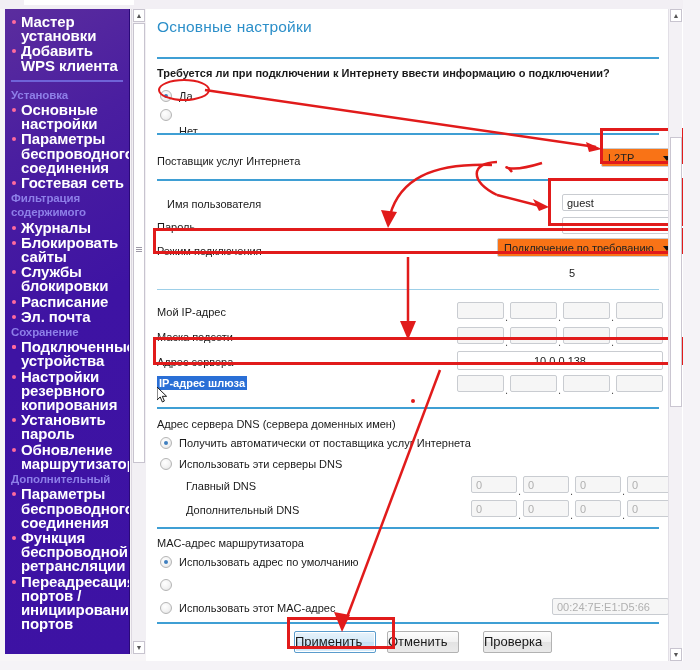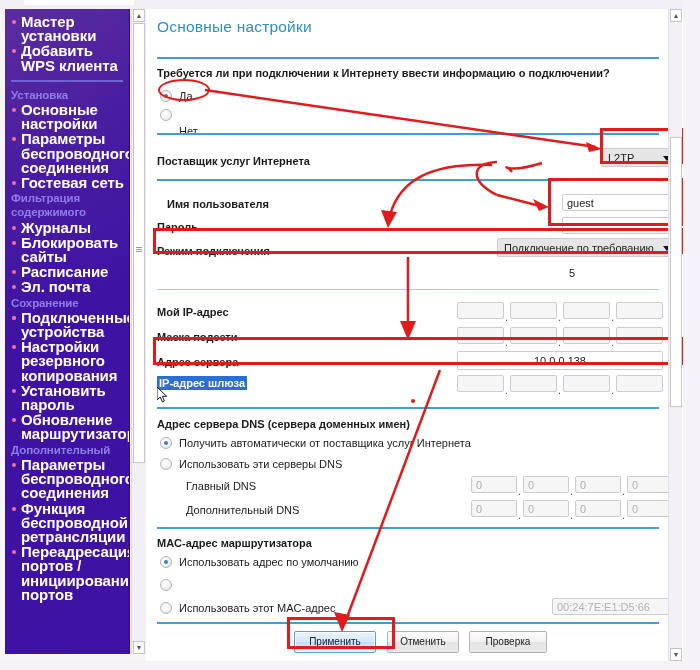--- a/index.html
+++ b/index.html
@@ -102,21 +102,21 @@
   .hr-blue {
     position: absolute; left: 11px; width: 502px; height: 2px;
     background: #3f9fd4;
   }
   .hr-thin {
     position: absolute; left: 11px; width: 502px; height: 1px;
     background: #9dcfe8;
   }
   .row-label {
     position: absolute;
-    font-size: 11px; color: #1a1a1a; font-weight: bold;
+    font-size: 11px; color: #1a1a1a; font-weight: normal;
     white-space: nowrap;
   }
   .row-label.norm { font-weight: normal; }
   .q-text {
     position: absolute; left: 11px;
     font-size: 11px; color: #1a1a1a; font-weight: bold;
     white-space: nowrap;
   }
 
   
@@ -147,38 +147,38 @@
   }
   .ipt.grey { background: #f6f6f6; color: #b0b0b0; }
   .ipt.ctr { text-align: center; }
   .dot-sep {
     position: absolute; font-size: 11px; color: #555; line-height: 10px;
   }
 
   
   .sel {
     position: absolute;
-    background: #e5e5e5; border: 1px solid #c9ccd1; border-radius: 2px;
+    background: #f97316; border: 1px solid #c9ccd1; border-radius: 2px;
     height: 19px; font-size: 11px; color: #222;
     line-height: 18px; padding-left: 6px;
   }
   .sel .caret {
     position: absolute; right: 6px; top: 7px;
     width: 0; height: 0;
     border-left: 4px solid transparent;
     border-right: 4px solid transparent;
     border-top: 5px solid #111;
   }
 
   
   .btn {
     position: absolute; height: 22px;
     background: linear-gradient(to bottom,#fdfdfd 0%,#f1f1f1 48%,#e3e3e3 52%,#eaeaea 100%);
     border: 1px solid #b2b2b2; border-radius: 2px;
-    font-size: 10px; color: #1a1a1a; text-align: center; line-height: 20px;
+    font-size: 13px; color: #1a1a1a; line-height: 20px;
   }
   .btn.focus {
     background: linear-gradient(to bottom,#e8f3fb 0%,#d4e9f8 50%,#c4e0f4 52%,#daeefb 100%);
     border: 1px solid #5a9ccd;
     box-shadow: inset 0 0 0 1px #ffffff;
   }
 
   
   .selected-text {
     position: absolute;
@@ -234,20 +234,21 @@
       <div class="sb-item"><span class="bullet"></span><span>Мастер установки</span></div>
       <div class="sb-item"><span class="bullet"></span><span>Добавить WPS клиента</span></div>
       <div class="sb-sep"></div>
       <div class="sb-head">Установка</div>
       <div class="sb-item"><span class="bullet"></span><span>Основные настройки</span></div>
       <div class="sb-item"><span class="bullet"></span><span>Параметры беспроводного соединения</span></div>
       <div class="sb-item"><span class="bullet"></span><span>Гостевая сеть</span></div>
       <div class="sb-head">Фильтрация содержимого</div>
       <div class="sb-item"><span class="bullet"></span><span>Журналы</span></div>
       <div class="sb-item"><span class="bullet"></span><span>Блокировать сайты</span></div>
+      <div class="sb-item"><span class="bullet"></span><span>Службы блокировки</span></div>
       <div class="sb-item"><span class="bullet"></span><span>Расписание</span></div>
       <div class="sb-item"><span class="bullet"></span><span>Эл. почта</span></div>
       <div class="sb-head">Сохранение</div>
       <div class="sb-item"><span class="bullet"></span></div>
       <div class="sb-item"><span class="bullet"></span><span>Подключенные устройства</span></div>
       <div class="sb-item"><span class="bullet"></span><span>Настройки резервного копирования</span></div>
       <div class="sb-item"><span class="bullet"></span><span>Установить пароль</span></div>
       <div class="sb-item"><span class="bullet"></span><span>Обновление маршрутизатора</span></div>
       <div class="sb-head">Дополнительный</div>
       <div class="sb-item"><span class="bullet"></span><span>Параметры беспроводного соединения</span></div>
@@ -367,21 +368,21 @@
     <div class="radio-lab" style="left:33px; top:547px">Использовать адрес по умолчанию</div>
     <div class="radio" style="left:14px; top:570px"></div>
     <div class="radio" style="left:14px; top:593px"></div>
     <div class="radio-lab" style="left:33px; top:593px">Использовать этот MAC-адрес</div>
     <div class="ipt grey" style="left:406px; top:589px; width:117px">00:24:7E:E1:D5:66</div>
 
     <div class="hr-blue" style="top:613px"></div>
 
     <div class="btn focus" style="left:148px; top:622px; width:82px">Применить</div>
     <div class="btn" style="left:241px; top:622px; width:72px">Отменить</div>
-    <div class="btn" style="left:323px; top:622px; width:78px">Проверка</div>
+    <div class="btn" style="left:337px; top:622px; width:69px">Проверка</div>
   </div>
 
   <div class="ann-ell" style="left:158px; top:79px; width:52px; height:22px"></div>
   <div class="ann-box" style="left:600px; top:128px; width:84px; height:36px"></div>
   <div class="ann-box" style="left:548px; top:178px; width:136px; height:48px"></div>
   <div class="ann-box" style="left:153px; top:228px; width:531px; height:26px"></div>
   <div class="ann-box" style="left:153px; top:337px; width:531px; height:28px"></div>
   <div class="ann-box" style="left:287px; top:617px; width:108px; height:32px"></div>
 
   <svg class="ann-svg" width="700" height="670">

